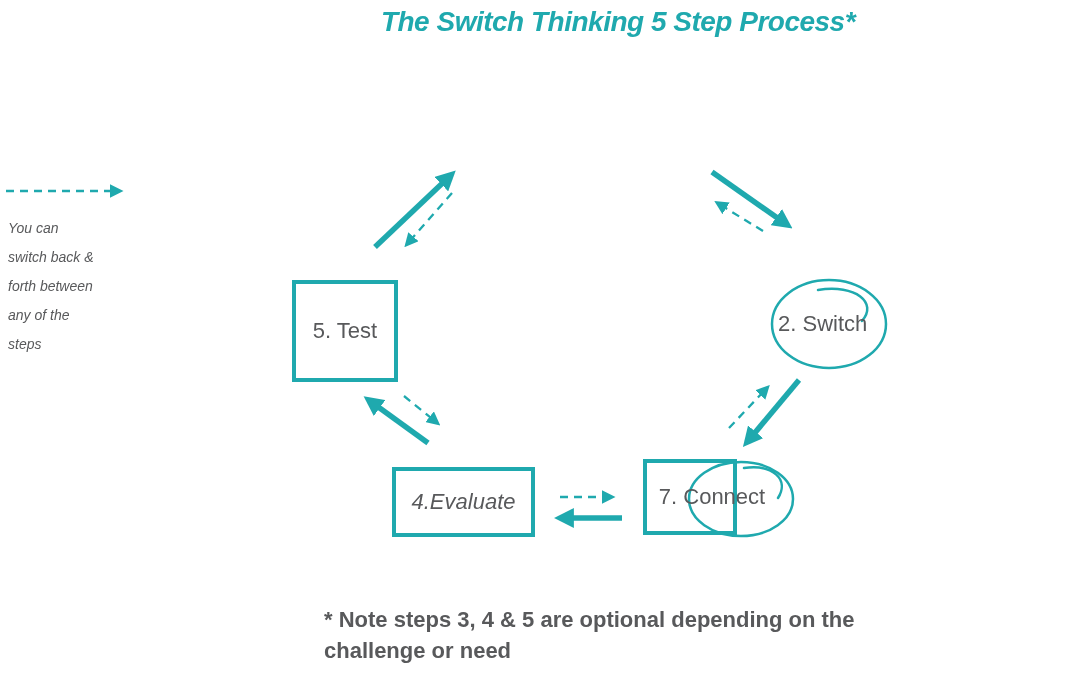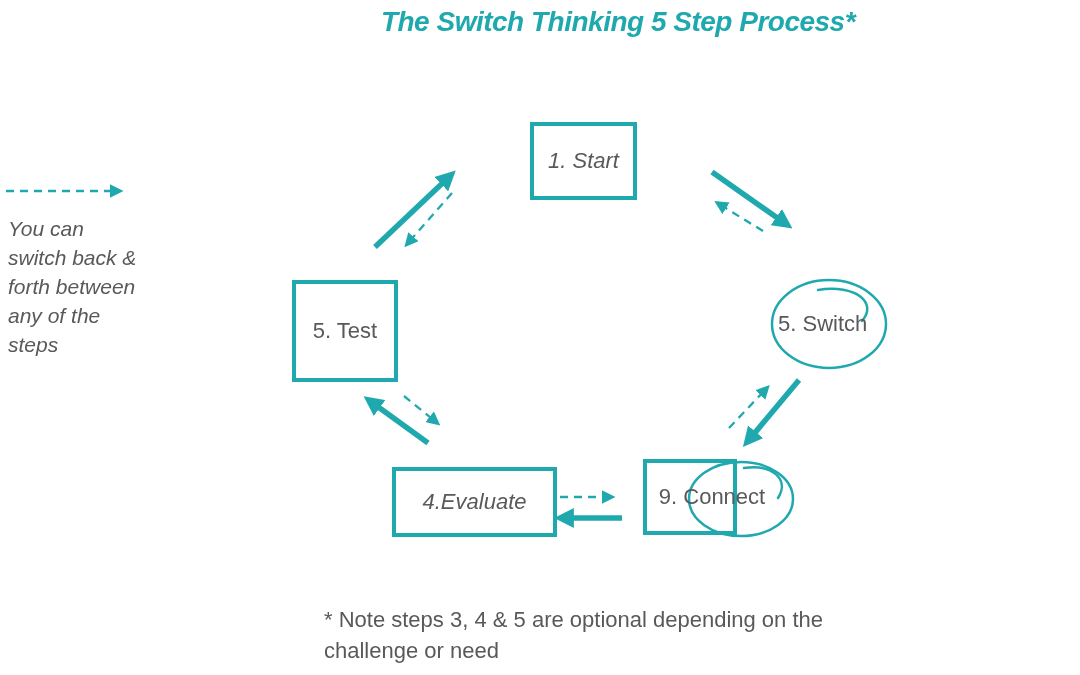--- a/index.html
+++ b/index.html
@@ -16,34 +16,34 @@
   }
   .step-box{
     position:absolute;z-index:2;border:4px solid var(--teal);
     display:flex;align-items:center;justify-content:center;
     color:var(--gray);font-size:22px;background:transparent;box-sizing:border-box;
   }
   .step-label{white-space:nowrap;}
   .italic{font-style:italic;}
   #box-start{left:530px;top:122px;width:107px;height:78px;}
   #box-test{left:292px;top:280px;width:106px;height:102px;}
-  #box-evaluate{left:392px;top:467px;width:165px;height:70px;justify-content:center;}
+  #box-evaluate{left:392px;top:467px;width:143px;height:70px;justify-content:center;}
   #box-connect{left:643px;top:459px;width:94px;height:76px;}
   #box-connect .step-label{transform:translateX(22px);}
   .ellipse-label{
     position:absolute;z-index:2;color:var(--gray);font-size:22px;white-space:nowrap;
   }
   #label-switch{left:778px;top:311px;}
   .legend-text{
     position:absolute;left:8px;top:214px;width:190px;z-index:2;
-    color:var(--gray);font-size:21px;font-style:italic;line-height:29px;white-space:pre-line;
+    color:var(--gray);font-size:14px;font-style:italic;line-height:29px;white-space:pre-line;
   }
   .footnote{
     position:absolute;left:324px;top:604px;width:580px;z-index:2;
-    color:var(--gray);font-size:22px;line-height:31px;white-space:pre-line;
+    color:var(--gray);font-size:22px;line-height:31px;white-space:pre-line;font-weight:bold;
   }
 </style>
 </head>
 <body>
 
 <div id="stage" style="--teal: #1FA9AE; --gray: #58595B;">
 
   <svg id="diagram-canvas" width="1080" height="675" viewBox="0 0 1080 675">
     <defs>
       <marker id="headSolid" viewBox="0 0 10 10" refX="6" refY="5" markerWidth="3.6" markerHeight="3.6" orient="auto" markerUnits="strokeWidth">
@@ -79,28 +79,25 @@
   </svg>
 
   <div class="page-title">The Switch Thinking 5 Step Process*</div>
 
   <div class="legend-text">You can
 switch back &amp;
 forth between
 any of the
 steps</div>
 
-  <div class="step-box" id="box-start">
-    <span class="step-label italic">1. Start</span>
-  </div>
 
-  <div class="ellipse-label" id="label-switch">5. Switch</div>
+  <div class="ellipse-label" id="label-switch">2. Switch</div>
 
   <div class="step-box" id="box-connect">
-    <span class="step-label">9. Connect</span>
+    <span class="step-label">7. Connect</span>
   </div>
 
   <div class="step-box" id="box-evaluate">
     <span class="step-label italic">4.Evaluate</span>
   </div>
 
   <div class="step-box" id="box-test">
     <span class="step-label">5. Test</span>
   </div>
 

